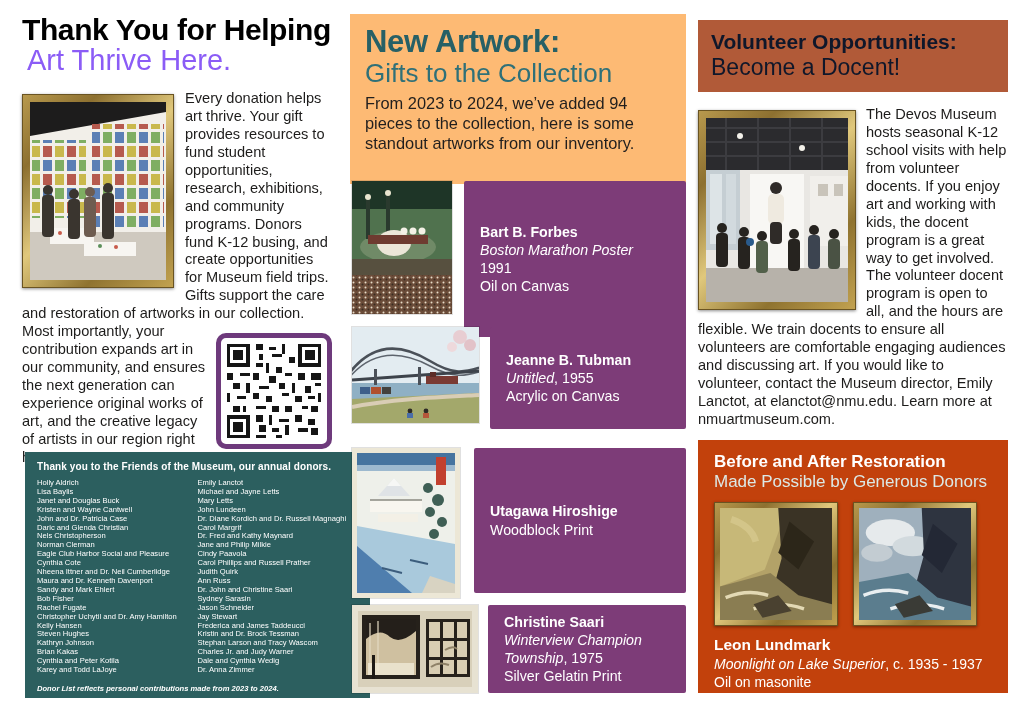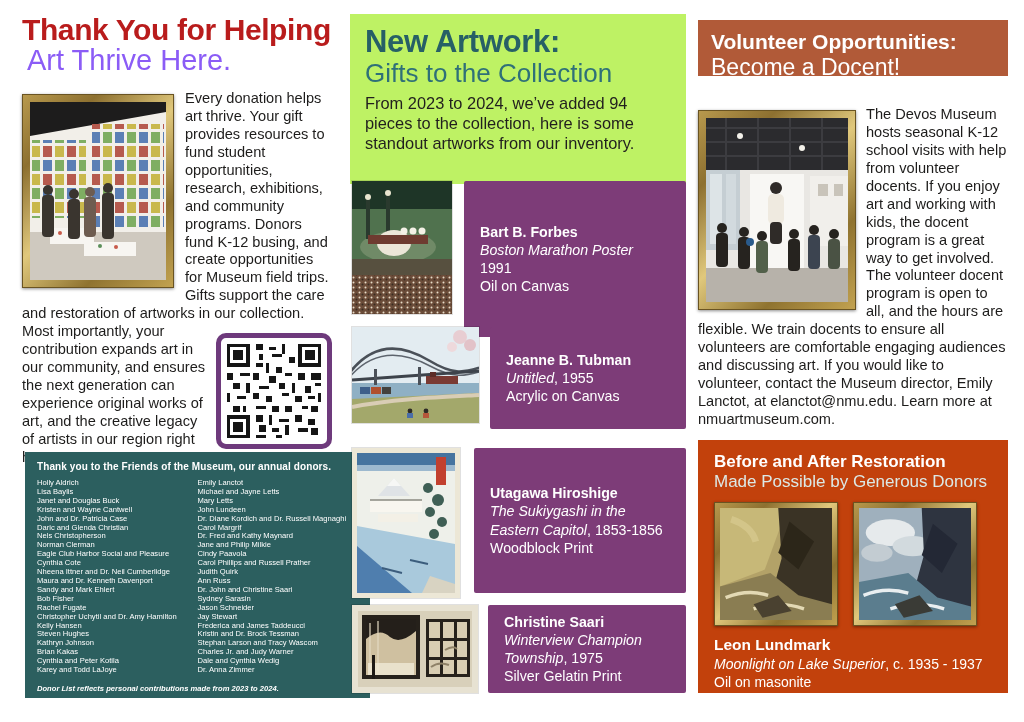--- a/index.html
+++ b/index.html
@@ -1,21 +1,21 @@
 <!DOCTYPE html>
 <html><head>
 <meta charset="utf-8">
 <style>
   html,body{margin:0;padding:0;background:#fff;}
   .page{position:relative;width:1024px;height:722px;background:#ffffff;overflow:hidden;
         font-family:"Liberation Sans",sans-serif;color:#1d1c1b;}
 
   
   .left-title{position:absolute;left:22px;top:14px;line-height:1.04;}
-  .lt-bold{font-size:30px;font-weight:700;color:#b91c1c;letter-spacing:-.4px;}
+  .lt-bold{font-size:30px;font-weight:700;color:#000000;letter-spacing:-.4px;}
   .lt-light{font-size:29px;font-weight:400;color:#8b5cf6;padding-left:5px;}
 
   .left-body{position:absolute;left:22px;top:90px;width:310px;font-size:14.6px;line-height:1.23;}
   .gold-frame{background:linear-gradient(135deg,#b99a4e 0%,#8d7030 22%,#e0c87c 48%,#8f7330 74%,#c3a351 100%);
               padding:8px;box-shadow:0 1px 3px rgba(0,0,0,.45), inset 0 0 0 1px #6a5422;}
   .gallery-frame{float:left;width:152px;height:194px;margin:4px 11px 4px 0;box-sizing:border-box;}
   .gallery-frame svg,.docent-frame svg{display:block;width:100%;height:100%;}
 
   .qr-wrap{float:right;width:116px;margin:10px 0 2px 10px;text-align:center;}
   .qr-box{border:5px solid #6e3a7c;border-radius:10px;background:#fff;padding:6px;}
@@ -25,38 +25,38 @@
 
   .donor-box{position:absolute;left:25px;top:452px;width:345px;height:246px;background:#2c5f5f;
              color:#fff;padding:9px 12px;box-sizing:border-box;}
   .donor-head{font-size:10px;font-weight:700;letter-spacing:.1px;margin-bottom:7px;}
   .donor-cols{display:flex;}
   .donor-col{width:50%;font-size:7.6px;line-height:8.9px;}
   .donor{white-space:nowrap;}
   .donor-foot{font-size:7.6px;font-style:italic;font-weight:700;margin-top:9px;}
 
   
-  .tan-box{position:absolute;left:350px;top:14px;width:336px;height:170px;background:#bef264;
+  .tan-box{position:absolute;left:350px;top:14px;width:336px;height:170px;background:#fdba74;
            padding:12px 15px;box-sizing:border-box;}
   .mt-bold{font-size:31px;font-weight:700;color:#276066;letter-spacing:-.3px;line-height:1.05;}
   .mt-light{font-size:26px;font-weight:400;color:#2f7078;line-height:1.1;}
   .mt-intro{font-size:16.4px;line-height:1.2;color:#211f1e;margin-top:7px;}
 
   .art-row{position:absolute;display:flex;align-items:flex-start;}
   .art-thumb{flex:0 0 auto;box-shadow:0 0 0 1px rgba(0,0,0,.12);}
   .art-thumb svg{display:block;}
   .art-card{background:#7d3c78;color:#fff;border-radius:2px;display:flex;flex-direction:column;
             justify-content:center;padding:10px 16px;box-sizing:border-box;}
   .a-artist{font-weight:700;font-size:14.2px;line-height:1.28;}
   .a-line{font-size:14.2px;line-height:1.28;}
   .it{font-style:italic;}
 
   
-  .rust-box{position:absolute;left:698px;top:20px;width:310px;height:56px;background:#b15a38;
-            color:#ffffff;padding:10px 13px;box-sizing:border-box;line-height:1.15;}
+  .rust-box{position:absolute;left:698px;top:20px;width:310px;height:72px;background:#b15a38;
+            color:#0f172a;padding:10px 13px;box-sizing:border-box;line-height:1.15;}
   .rt-bold{font-size:21px;font-weight:700;}
   .rt-light{font-size:23px;font-weight:400;}
 
   .right-body{position:absolute;left:698px;top:106px;width:312px;font-size:14.6px;line-height:1.23;}
   .docent-frame{float:left;width:158px;height:200px;margin:4px 10px 2px 0;box-sizing:border-box;}
 
   .resto-box{position:absolute;left:698px;top:440px;width:310px;height:253px;background:#c2410c;
              color:#fff;padding:11px 16px;box-sizing:border-box;}
   .rb-bold{font-size:17px;font-weight:700;line-height:1.25;}
   .rb-light{font-size:17px;font-weight:400;color:#dce9e6;line-height:1.2;}
@@ -284,21 +284,20 @@
         <path d="M18 52h52" stroke="#8a8a80" stroke-width="1.5"></path>
         <rect x="26" y="66" width="40" height="8" fill="#f3f0e6"></rect>
         <polygon points="5,78 103,96 103,145 5,145" fill="#a9c9dc"></polygon>
         <polygon points="5,98 60,145 5,145" fill="#4f7eae"></polygon>
         <path d="M30 120 l20 5 M58 112 l18 4" stroke="#3c5d7d" stroke-width="2"></path>
         <polygon points="78,128 103,136 103,145 70,145" fill="#d8d3c2"></polygon>
       </svg>
     </div>
     <div class="art-card" style="width:212px;height:145px;">
       <div class="a-artist">Utagawa Hiroshige</div>
-      <div class="a-line"><span class="it">The Sukiygashi in the Eastern Capitol</span><span>, 1853-1856</span></div>
       <div class="a-line">Woodblock Print</div>
     </div>
   </div>
 
   <div class="art-row" style="left:352px;top:605px;">
     <div class="art-thumb" style="margin-right:10px;">
       <svg width="126" height="88" viewBox="0 0 126 88">
         <rect width="126" height="88" fill="#e7e2d2"></rect>
         <rect x="6" y="6" width="114" height="76" fill="#d8d0ba"></rect>
         <rect x="10" y="10" width="58" height="64" fill="#26211b"></rect>

